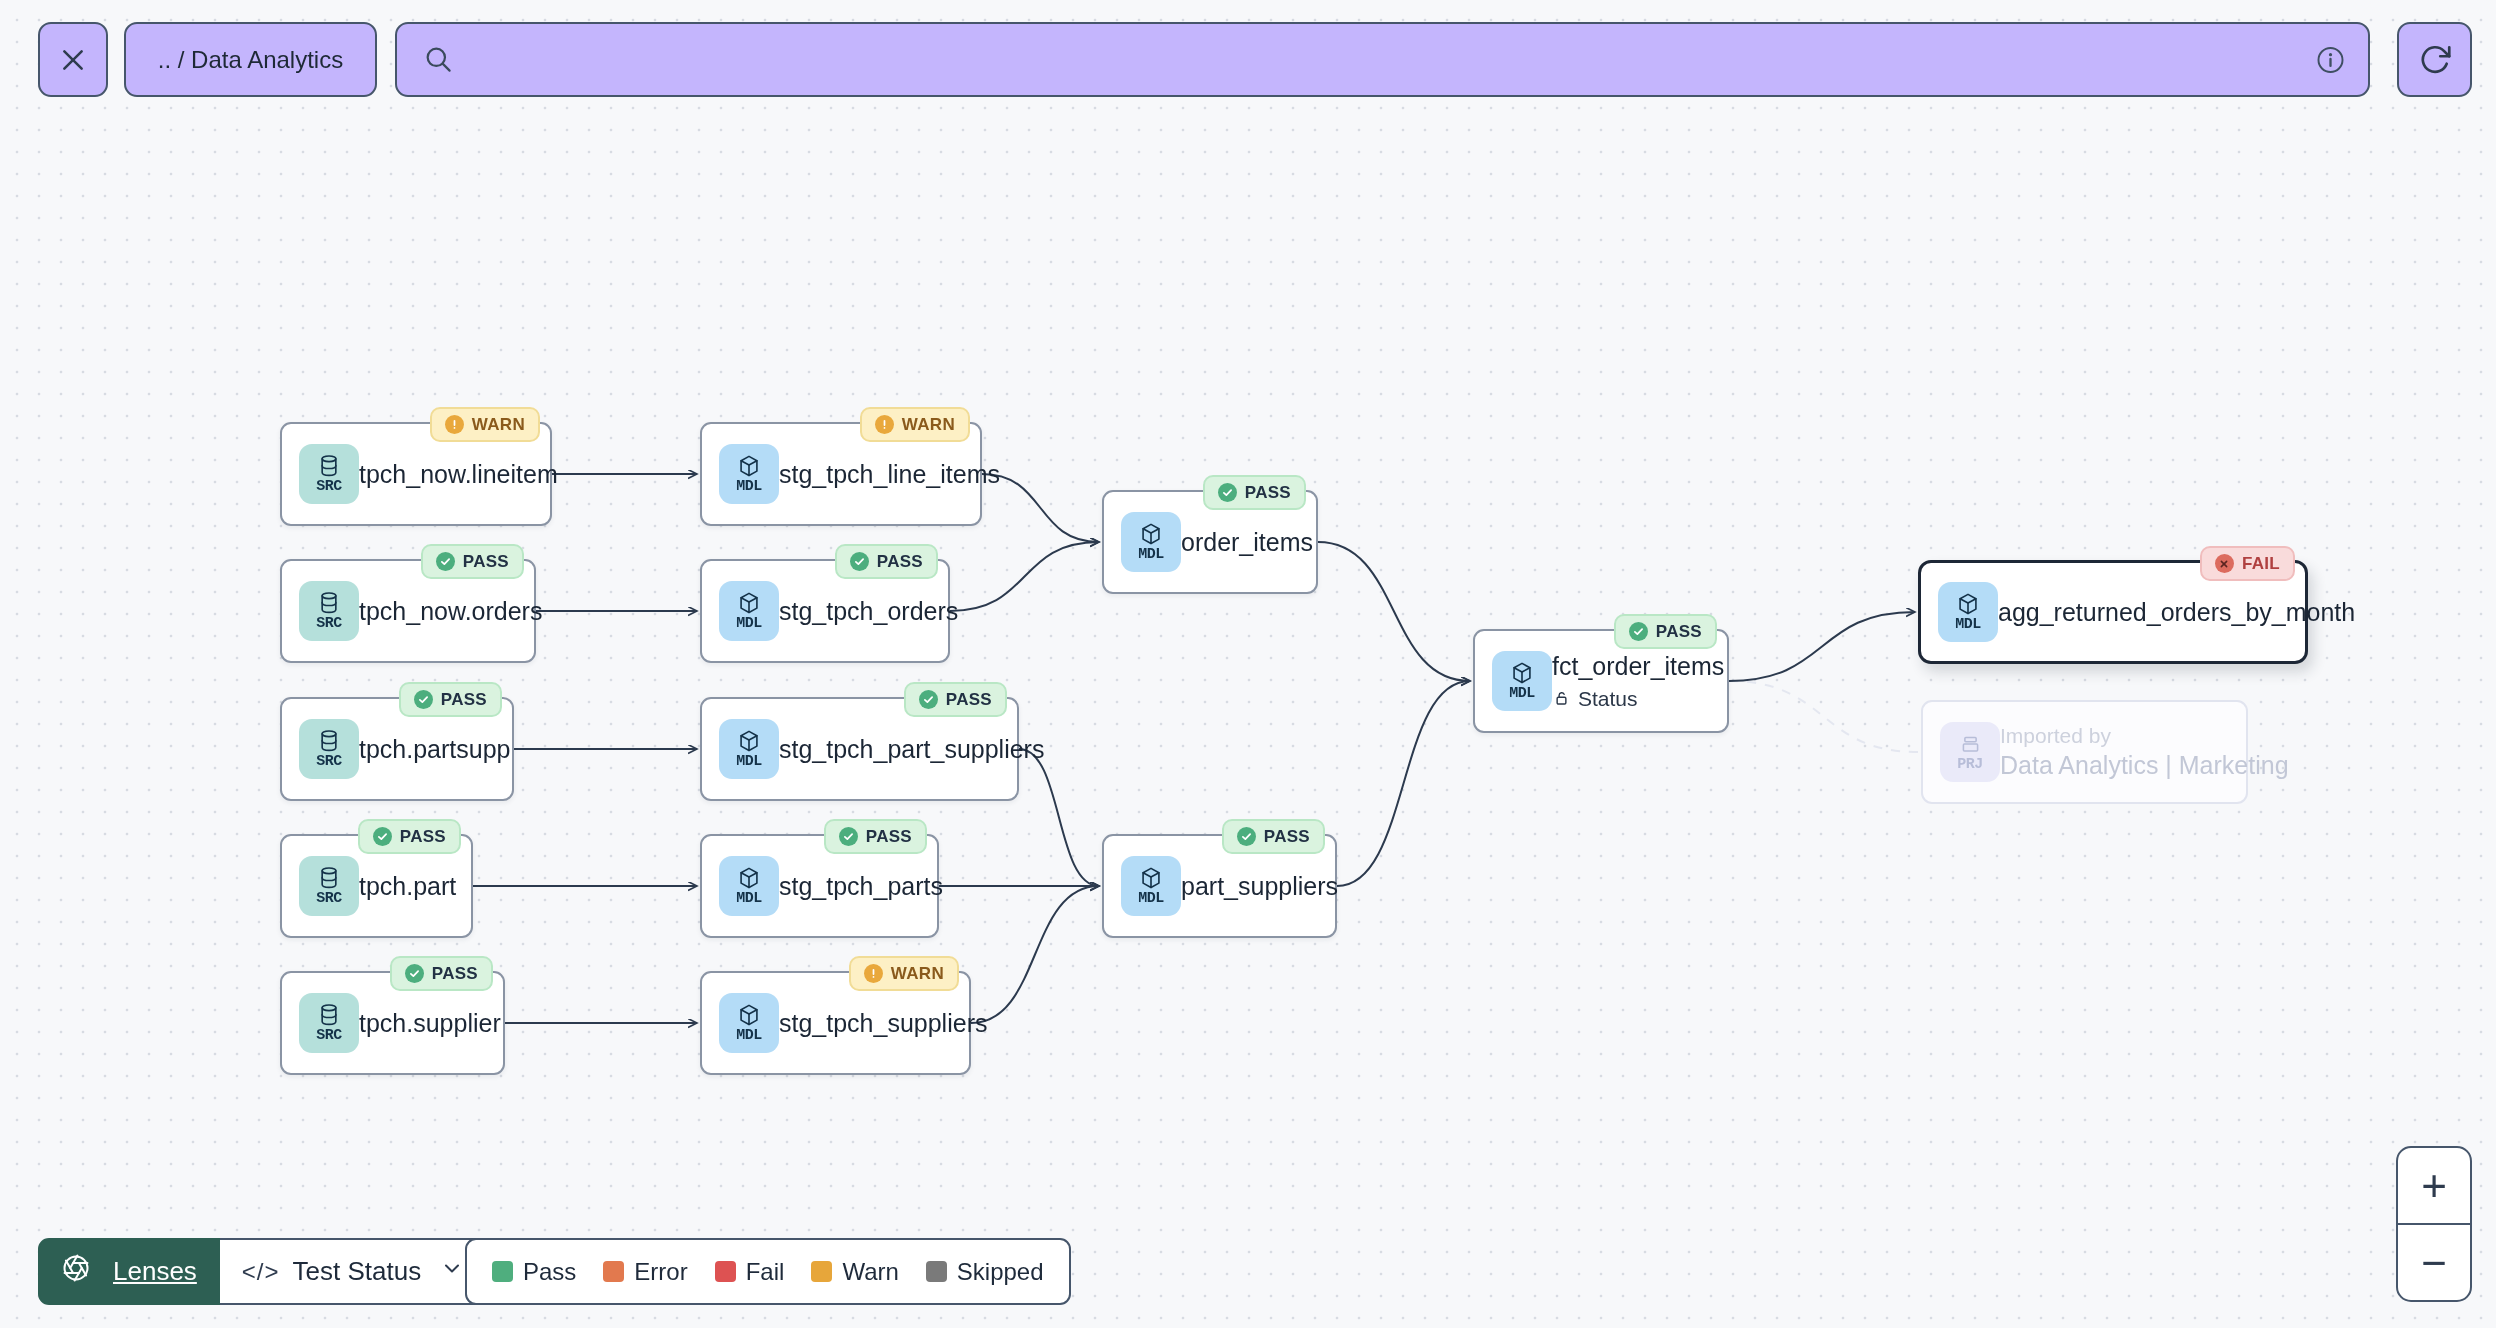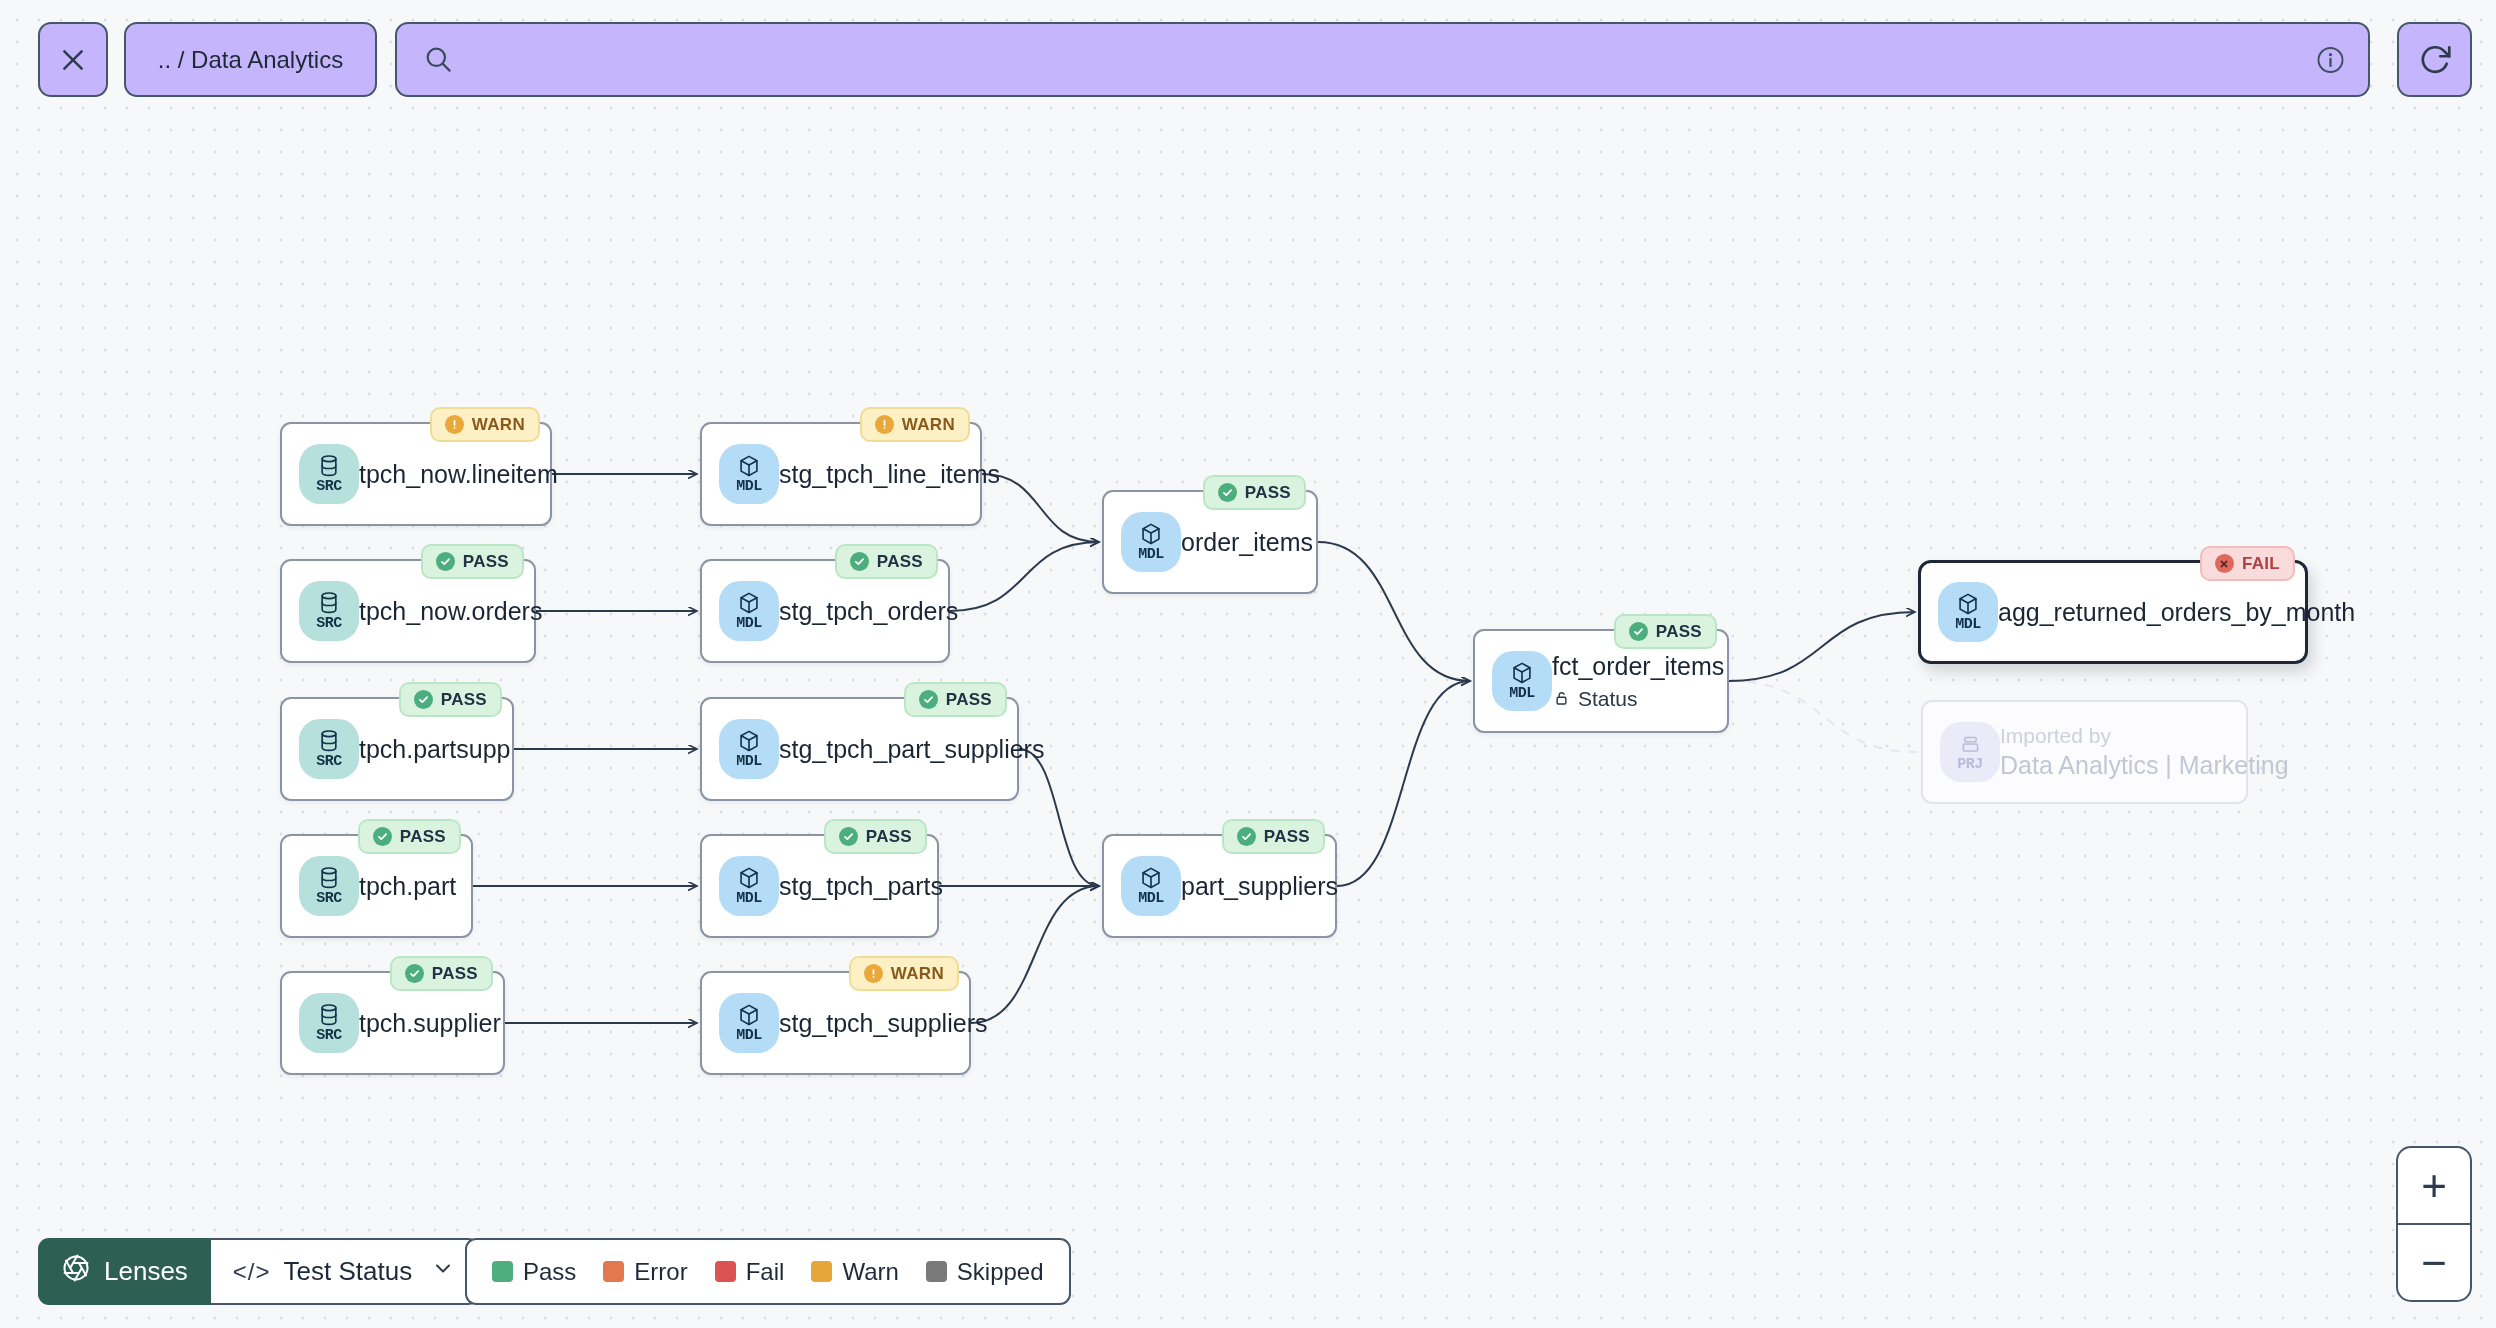--- a/index.html
+++ b/index.html
@@ -32,21 +32,21 @@
   #edges-svg path.solid{stroke:#2c3a4e;stroke-width:2;fill:none;}
   #edges-svg path.dashed{stroke:#e4e7f0;stroke-width:2;fill:none;stroke-dasharray:9 9;}
   .node{
     position:absolute;background:#fff;border:2px solid #8a94a4;border-radius:11px;
     box-sizing:border-box;display:flex;align-items:center;padding-left:17px;
     box-shadow:0 2px 5px rgba(26,36,52,0.07);cursor:pointer;
   }
   .node.selected{border:3.5px solid #1d2736;box-shadow:5px 8px 14px rgba(26,36,52,0.16);border-radius:13px;}
   .node.ghost{border-color:#e1e4ef;background:#fcfcfe;box-shadow:none;}
   .chip{
-    width:60px;height:60px;border-radius:21px;display:flex;flex-direction:column;
+    width:60px;height:60px;border-radius:13px;display:flex;flex-direction:column;
     align-items:center;justify-content:center;flex:0 0 auto;color:#143249;
   }
   .chip.src{background:#b5e0db;}
   .chip.mdl{background:#b4dcf7;}
   .chip.prj{background:#eaeaf9;color:#b7bdd8;}
   .chip .icon svg{display:block;}
   .chip-label{font-family:"Liberation Mono","DejaVu Sans Mono",monospace;font-size:15px;font-weight:700;letter-spacing:-0.5px;margin-top:-1px;}
   .node-labels{display:flex;flex-direction:column;justify-content:center;}
   .node-label{font-size:25px;color:#1b2635;white-space:nowrap;}
   .node-sub{display:flex;align-items:center;gap:7px;margin-top:6px;font-size:21px;color:#2b3748;}
@@ -63,22 +63,22 @@
   .badge.warn{background:#fdf0c5;border-color:#f1dc96;color:#8a5a1c;}
   .badge.fail{background:#f9dbdb;border-color:#f0bdbd;color:#b04040;}
   .badge .dot{width:19px;height:19px;border-radius:50%;display:flex;align-items:center;justify-content:center;flex:0 0 auto;}
   .badge.pass .dot{background:#4cae7e;}
   .badge.warn .dot{background:#e9a83c;}
   .badge.fail .dot{background:#dc6b5e;}
   .badge .dot svg{display:block;}
   
   #lens-control{position:absolute;left:38px;top:1238px;height:67px;display:flex;border-radius:11px;overflow:visible;}
   #lens-left{
-    background:#2d5f53;color:#fff;display:flex;align-items:center;gap:13px;padding:0 21px;
-    font-size:26px;border:2px solid #2d5f53;border-radius:11px 0 0 11px;box-sizing:border-box;cursor:pointer;
+    background:#2d5f53;color:#fff;display:flex;align-items:center;gap:22px;padding:0 21px;
+    font-size:26px;border:2px solid #2d5f53;border-radius:11px 0 0 11px;box-sizing:border-box;cursor:pointer;text-decoration:underline;
   }
   #lens-right{
     background:#fff;border:2px solid #46566b;border-left:none;border-radius:0 11px 11px 0;
     display:flex;align-items:center;gap:13px;padding:0 22px;font-size:26px;color:#1e2a3a;
     box-sizing:border-box;cursor:pointer;
   }
   .code-glyph{font-size:24px;font-weight:400;color:#2e3b4e;letter-spacing:1px;}
   #legend-box{
     position:absolute;left:465px;top:1238px;height:67px;background:#fff;border:2px solid #46566b;
     border-radius:11px;display:flex;align-items:center;gap:27px;padding:0 25px;box-sizing:border-box;

